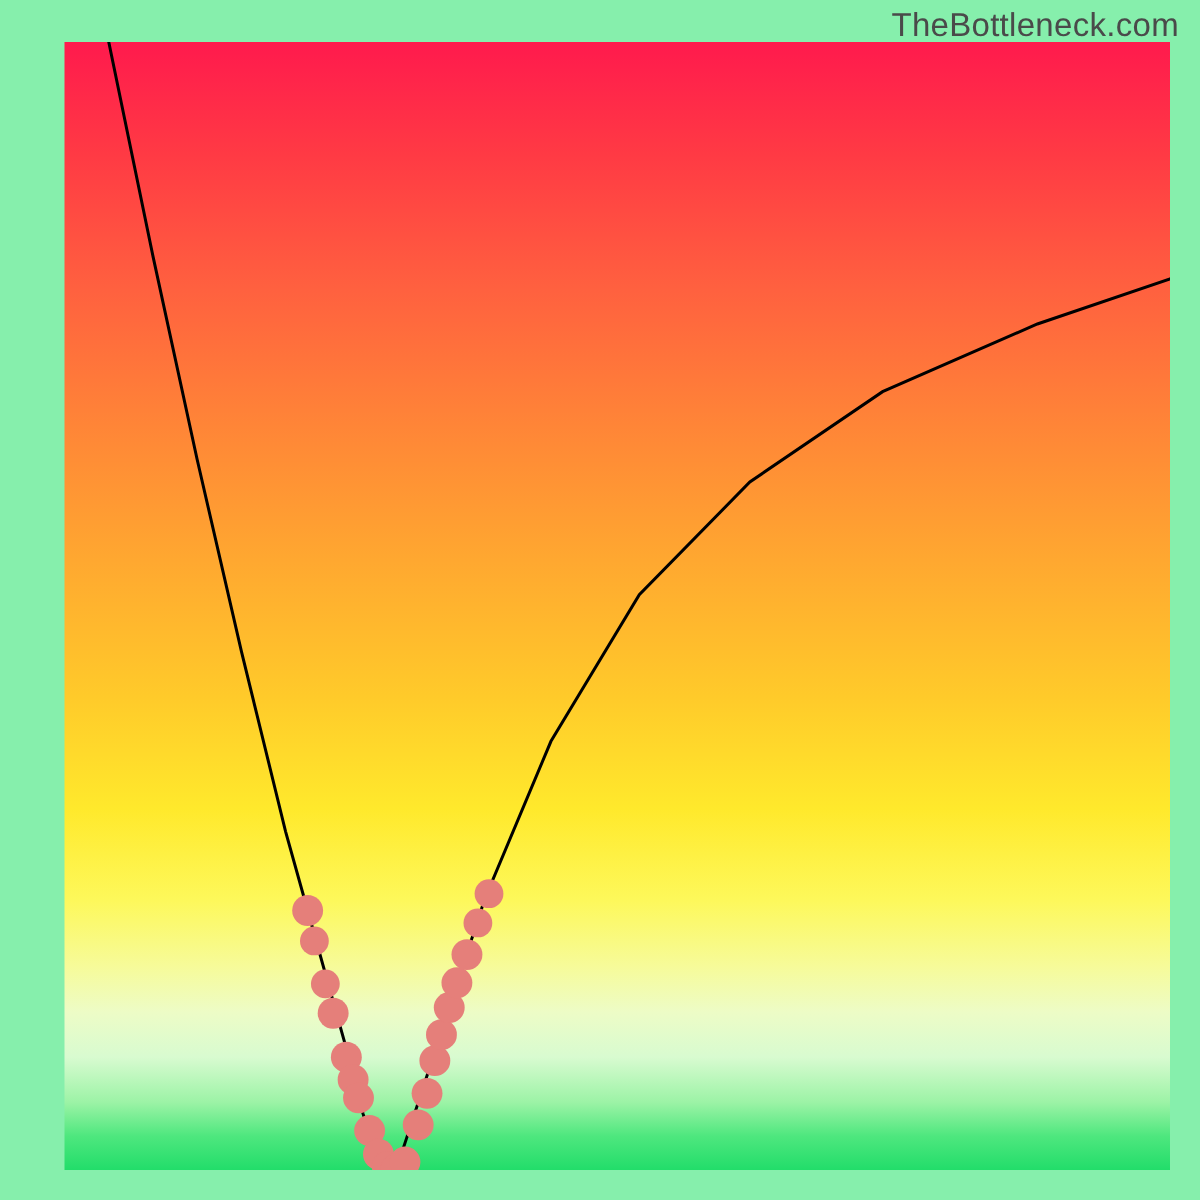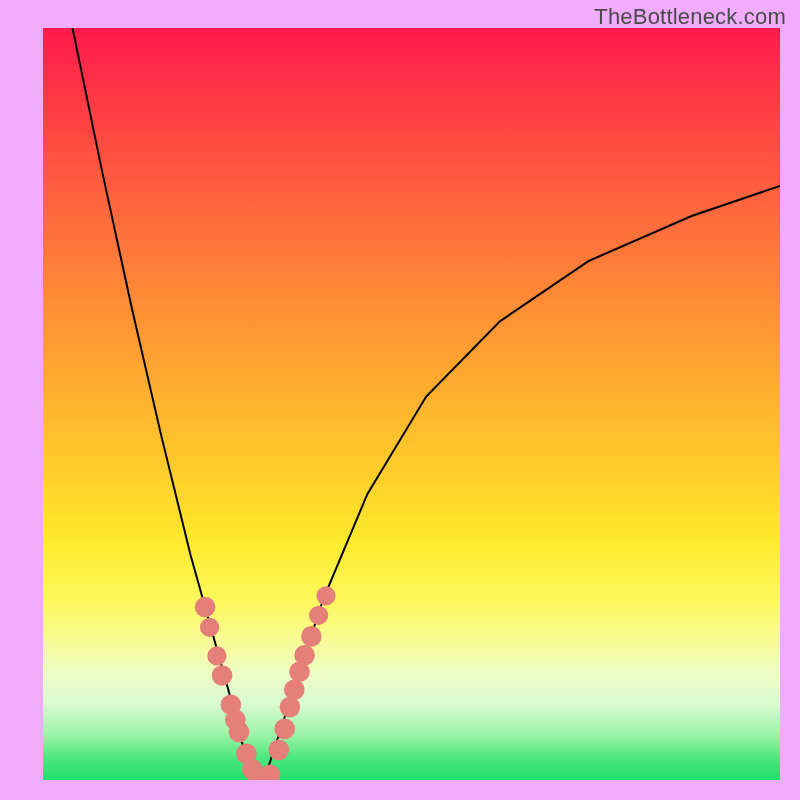--- a/index.html
+++ b/index.html
@@ -8,21 +8,21 @@
     width: 800px;
     height: 800px;
     overflow: hidden;
     background: #000;
     font-family: Arial, Helvetica, sans-serif;
   }
   .frame {
     position: absolute;
     left: 0; top: 0;
     width: 800px; height: 800px;
-    background: #f0abfc;
+    background: #86efac;
   }
   .plot {
     position: absolute;
     left: 43px;
     top: 28px;
     width: 737px;
     height: 752px;
     
     background: linear-gradient(
       to bottom,

